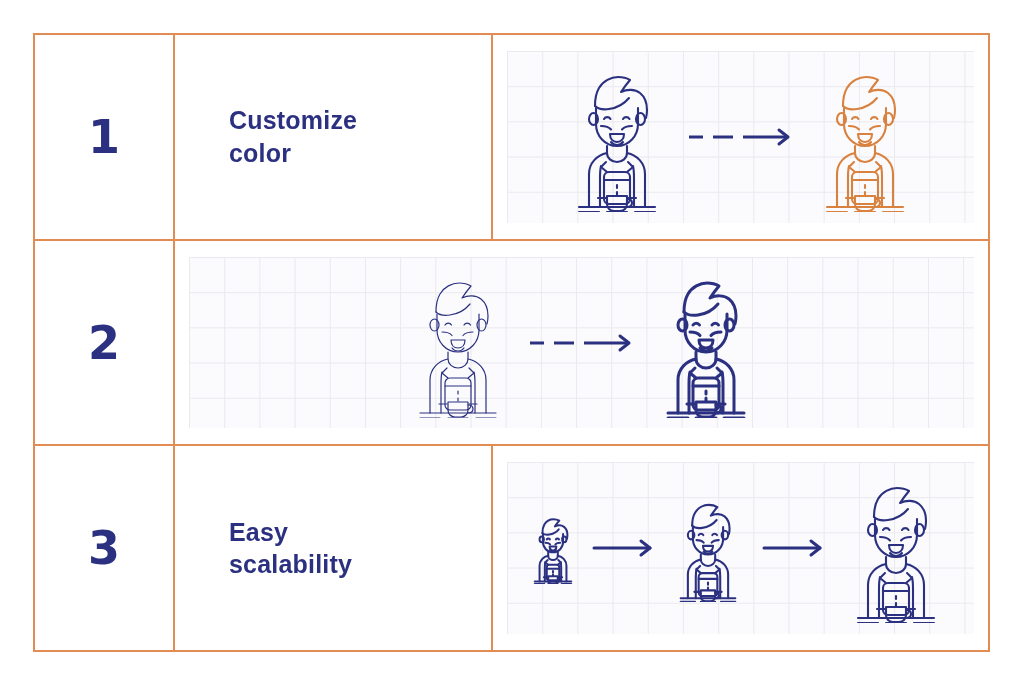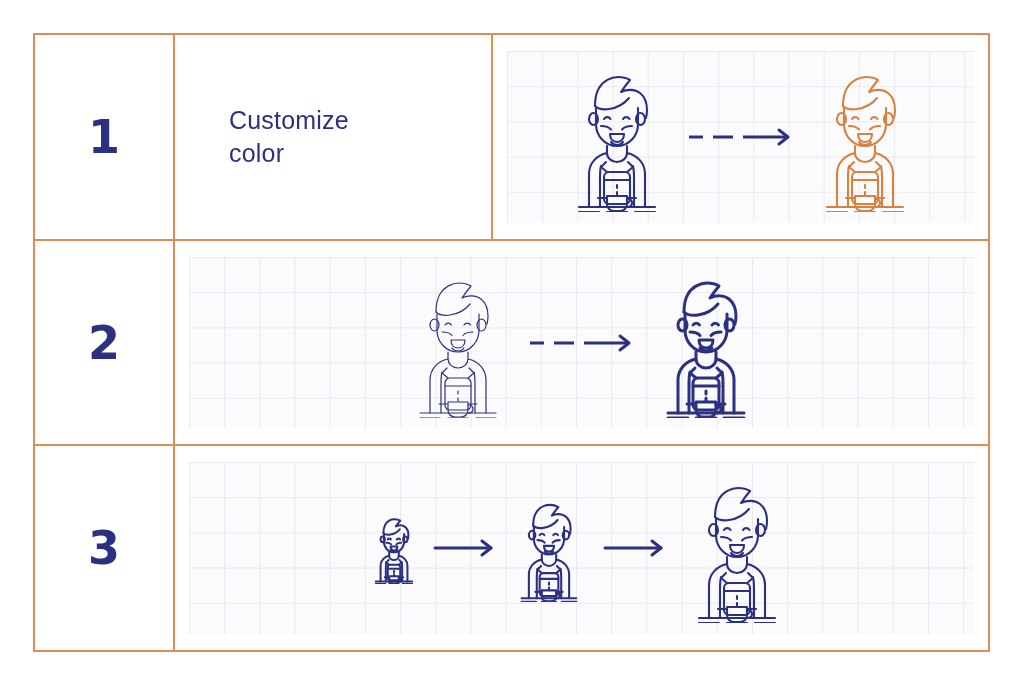--- a/index.html
+++ b/index.html
@@ -66,21 +66,21 @@
     border-right: 2px solid #e08c52;
     display: flex;
     align-items: center;
     box-sizing: border-box;
     padding-left: 54px;
   }
 
   .label-text {
     font-family: "Liberation Sans", sans-serif;
     font-size: 25px;
-    font-weight: 400;
+    font-weight: 700;
     color: #2b3180;
     line-height: 1.3;
     white-space: pre-line;
     letter-spacing: 0.2px;
   }
 
   .cell-illu {
     flex: 1 1 auto;
     position: relative;
     box-sizing: border-box;
@@ -297,20 +297,24 @@
         </span>
 
       </div>
     </div>
   </div>
 
   <div class="feature-row">
     <div class="cell-number">
       <span class="num">3</span>
     </div>
+    <div class="cell-label">
+      <span class="label-text">Easy
+scalability</span>
+    </div>
     <div class="cell-illu">
       <div class="graph-panel"></div>
       <div class="illu-inner">
 
         <span>
           <svg width="62" height="72" viewBox="0 0 128 150">
             <g fill="none" stroke="#2b3180" stroke-width="4.2" stroke-linecap="round" stroke-linejoin="round">
               <path d="M42 44c0-6 1-13 4-18 4-7 12-11 19-11 7 0 12 3 12 3s-5 6-9 12c6-3 14-3 19 1 5 4 7 11 7 17 0 4-1 8-1 8"></path>
               <path d="M42 44c2 2 7 4 14 3 8-1 15-5 20-11"></path>
               <path d="M43 46v16c0 12 9 22 21 22s21-10 21-22V46"></path>

